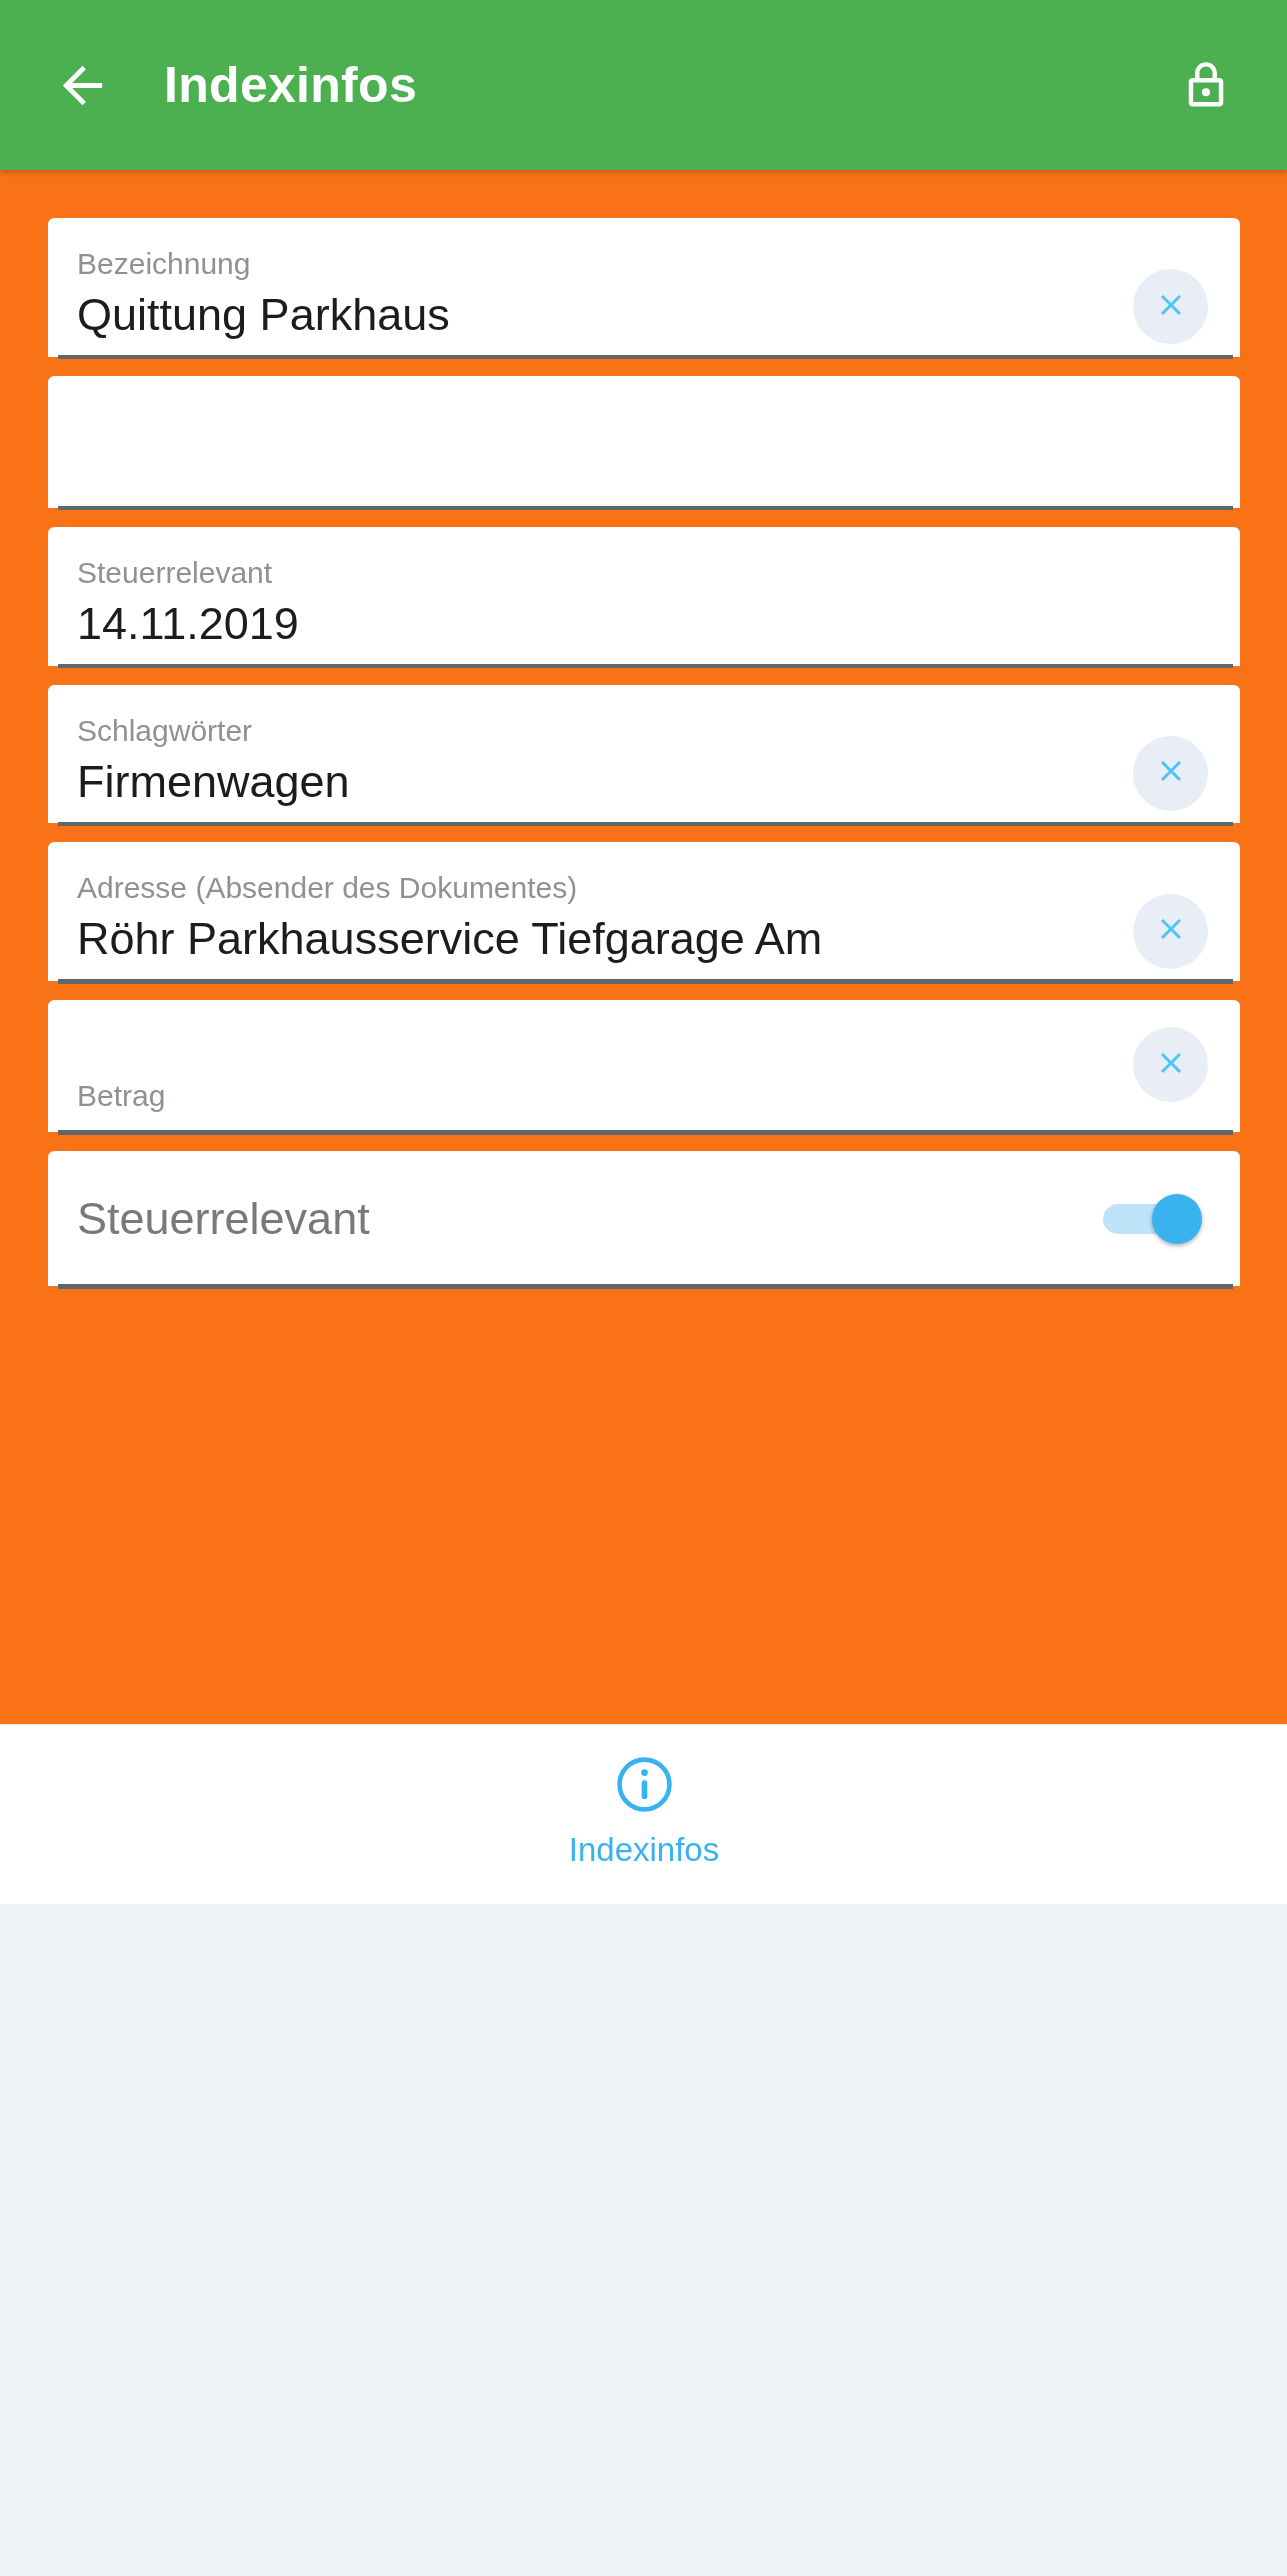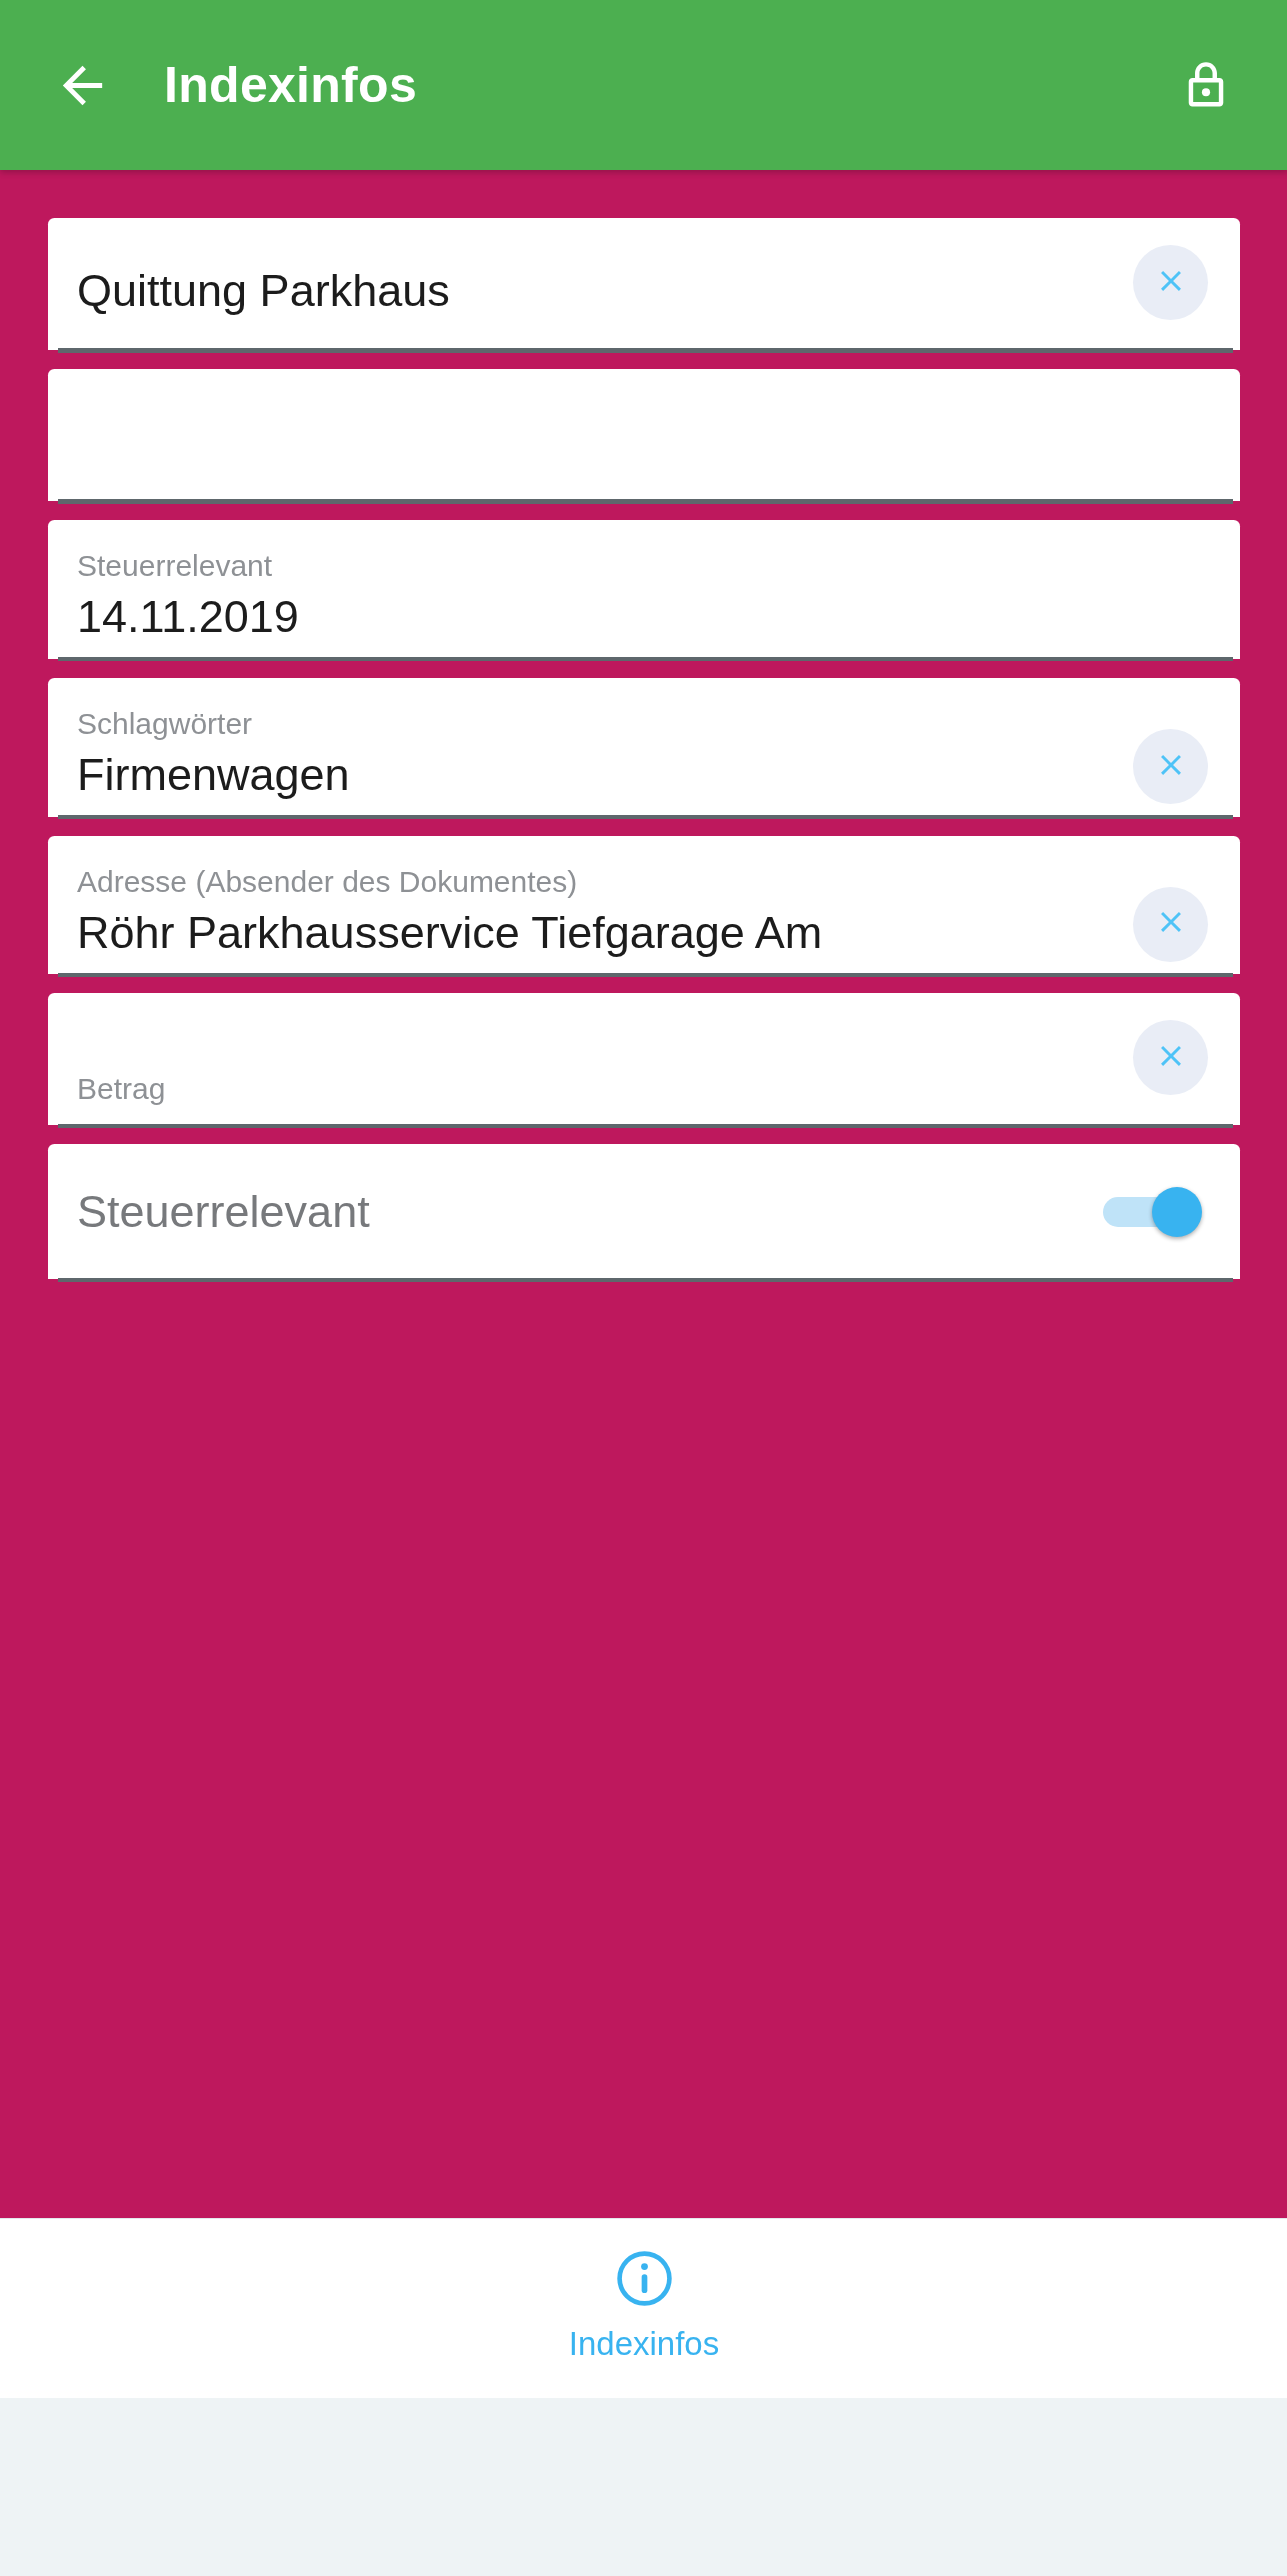--- a/index.html
+++ b/index.html
@@ -4,22 +4,22 @@
 <style>
   * { margin:0; padding:0; box-sizing:border-box; }
   html, body {
     width:1288px; height:2576px;
     background:#eef3f5;
     font-family:"Liberation Sans", sans-serif;
     overflow:hidden;
   }
   .screen {
     position:relative;
-    width:1288px; height:2398px;
-    background:#be185d;
+    width:1288px; height:1904px;
+    background:#f97316;
     display:flex; flex-direction:column;
   }
 
   
   .appbar {
     position:relative;
     height:170px;
     background:#4caf50;
     display:flex; align-items:center;
     padding:0 39px;
@@ -187,20 +187,21 @@
         <circle cx="12" cy="15.1" r="1.75" fill="#ffffff"></circle>
       </svg>
     </div>
   </div>
 
   <div class="content">
 
     <div class="field-card first">
       <div class="field-row">
         <div class="field-texts">
+          <div class="field-label">Bezeichnung</div>
           <div class="field-value">Quittung Parkhaus</div>
         </div>
         <div class="clear-btn">
           <svg width="38" height="38" viewBox="0 0 24 24">
             <path d="M18.3 5.7L17 4.4 12 9.4 7 4.4 5.7 5.7l5 5-5 5L7 17l5-5 5 5 1.3-1.3-5-5z" fill="#4ec3f7"></path>
           </svg>
         </div>
       </div>
       <div class="field-underline"></div>
     </div>

